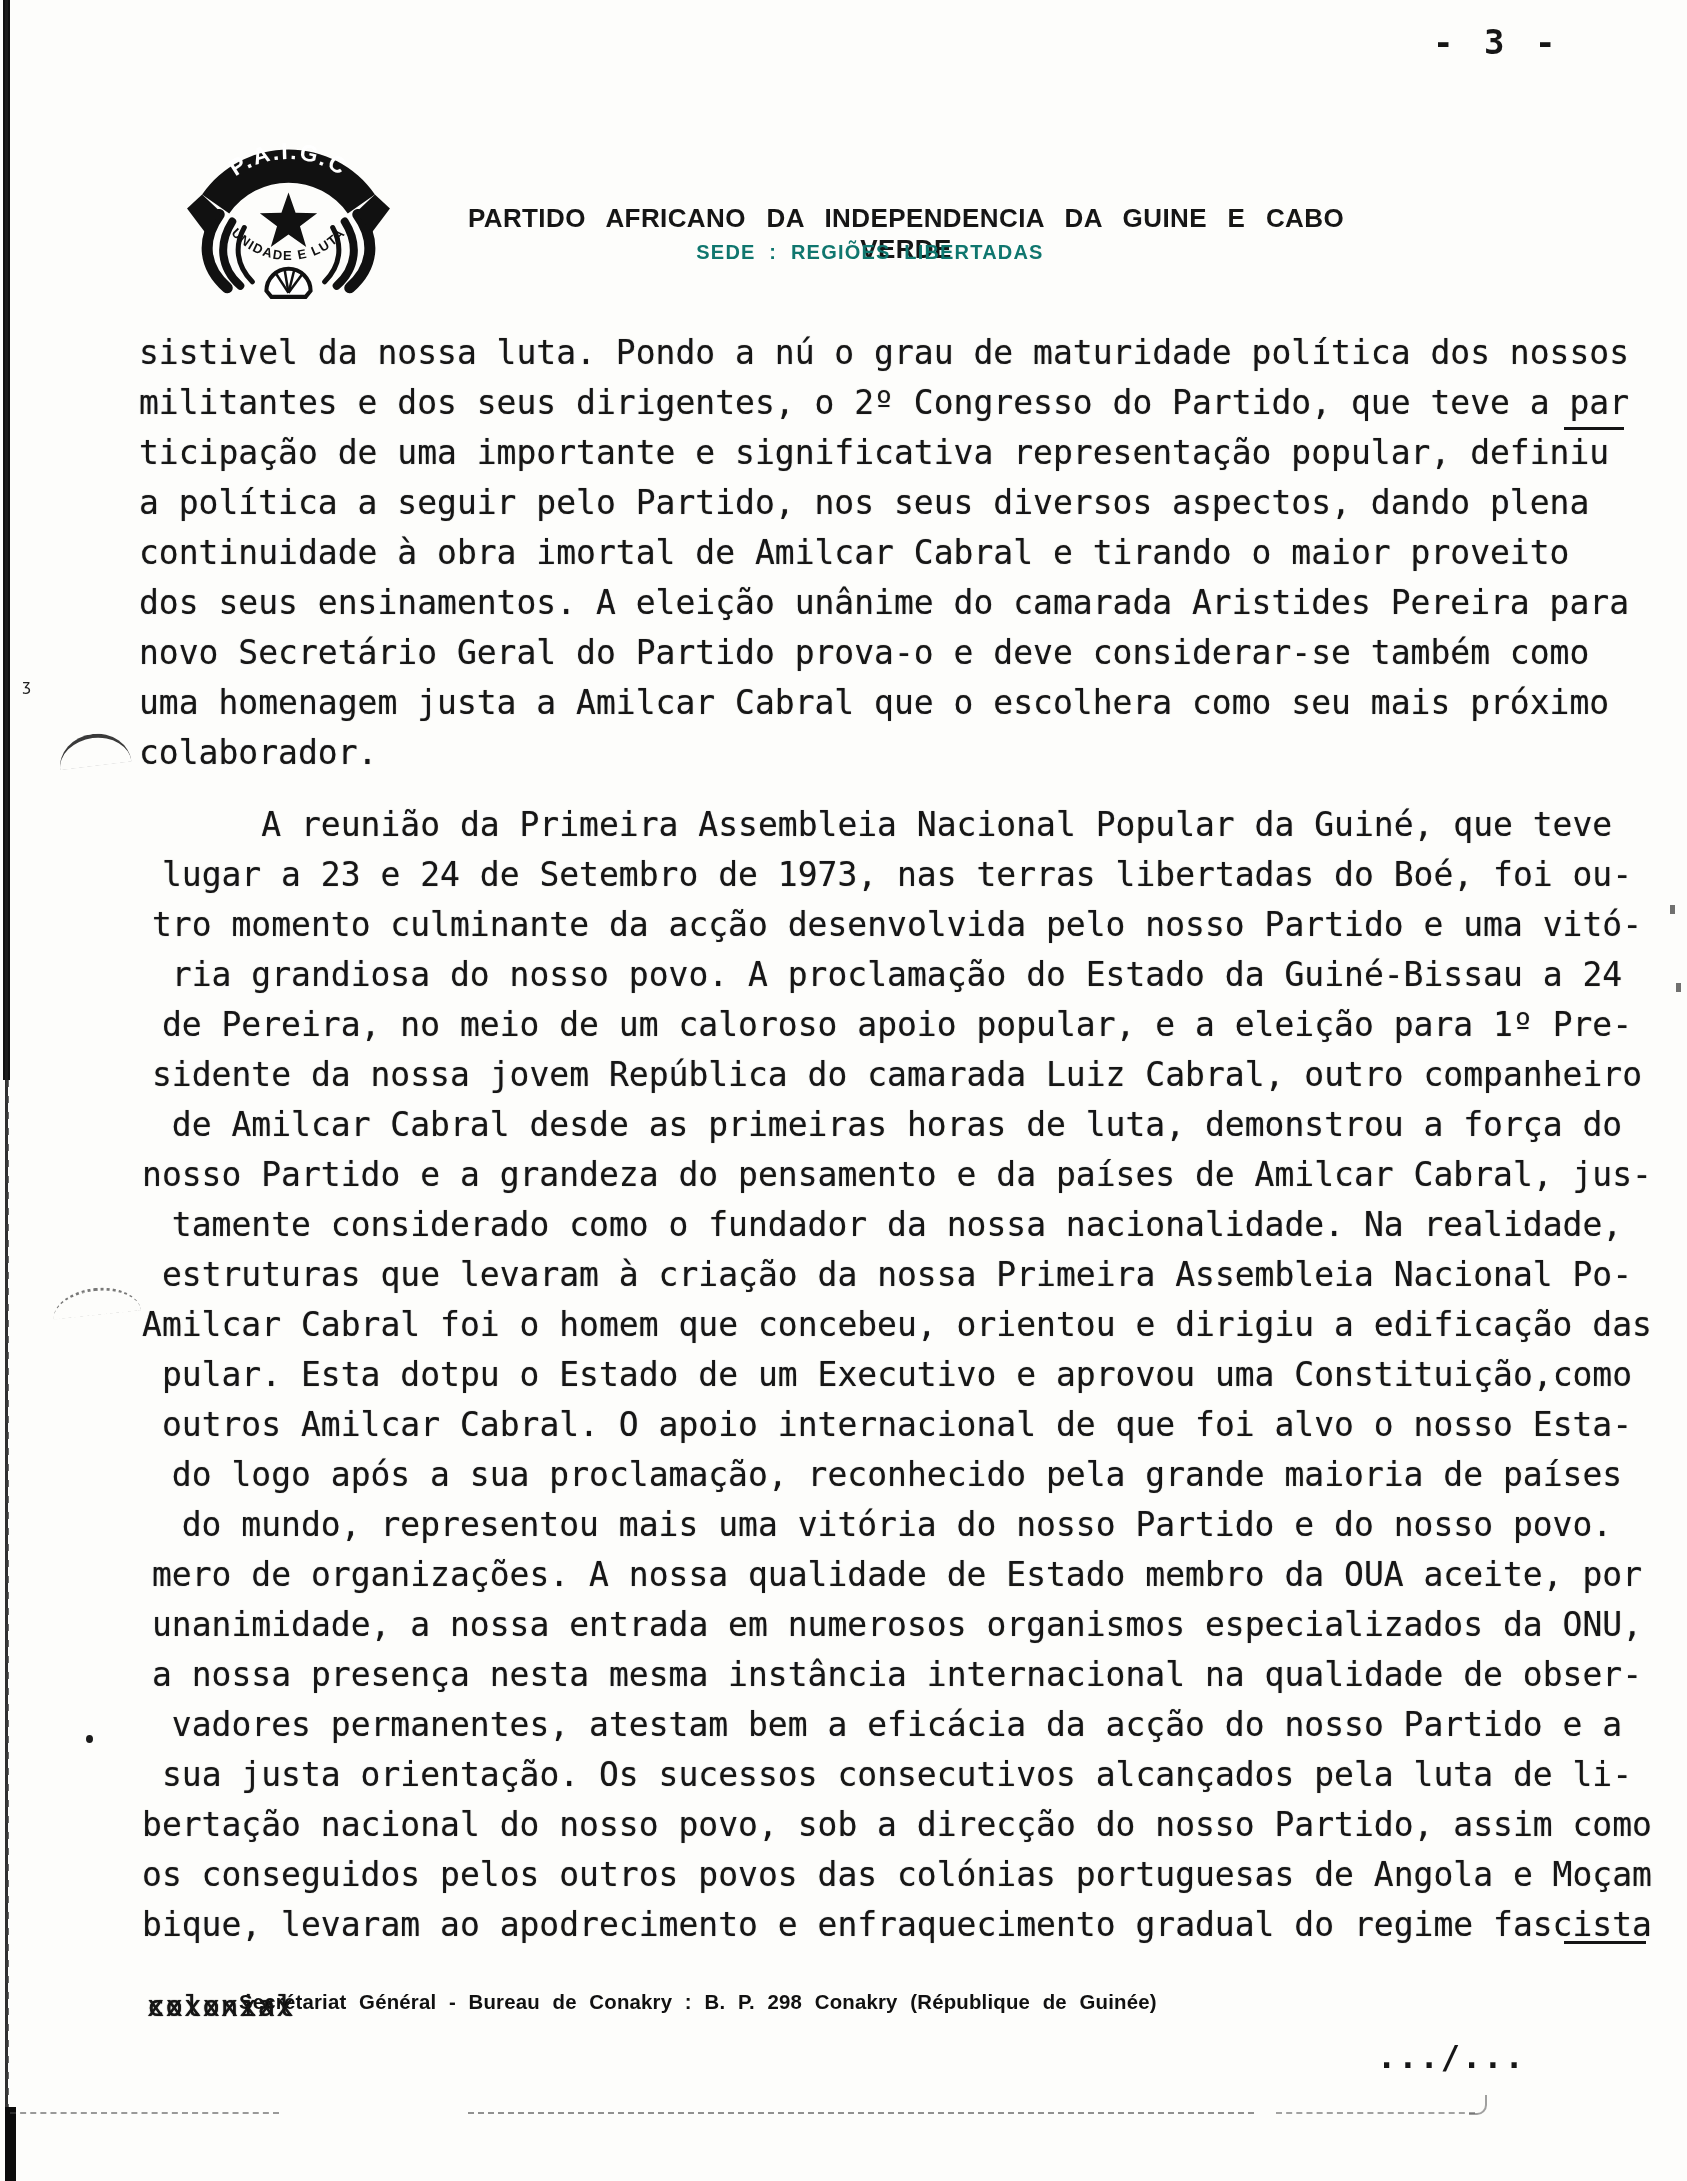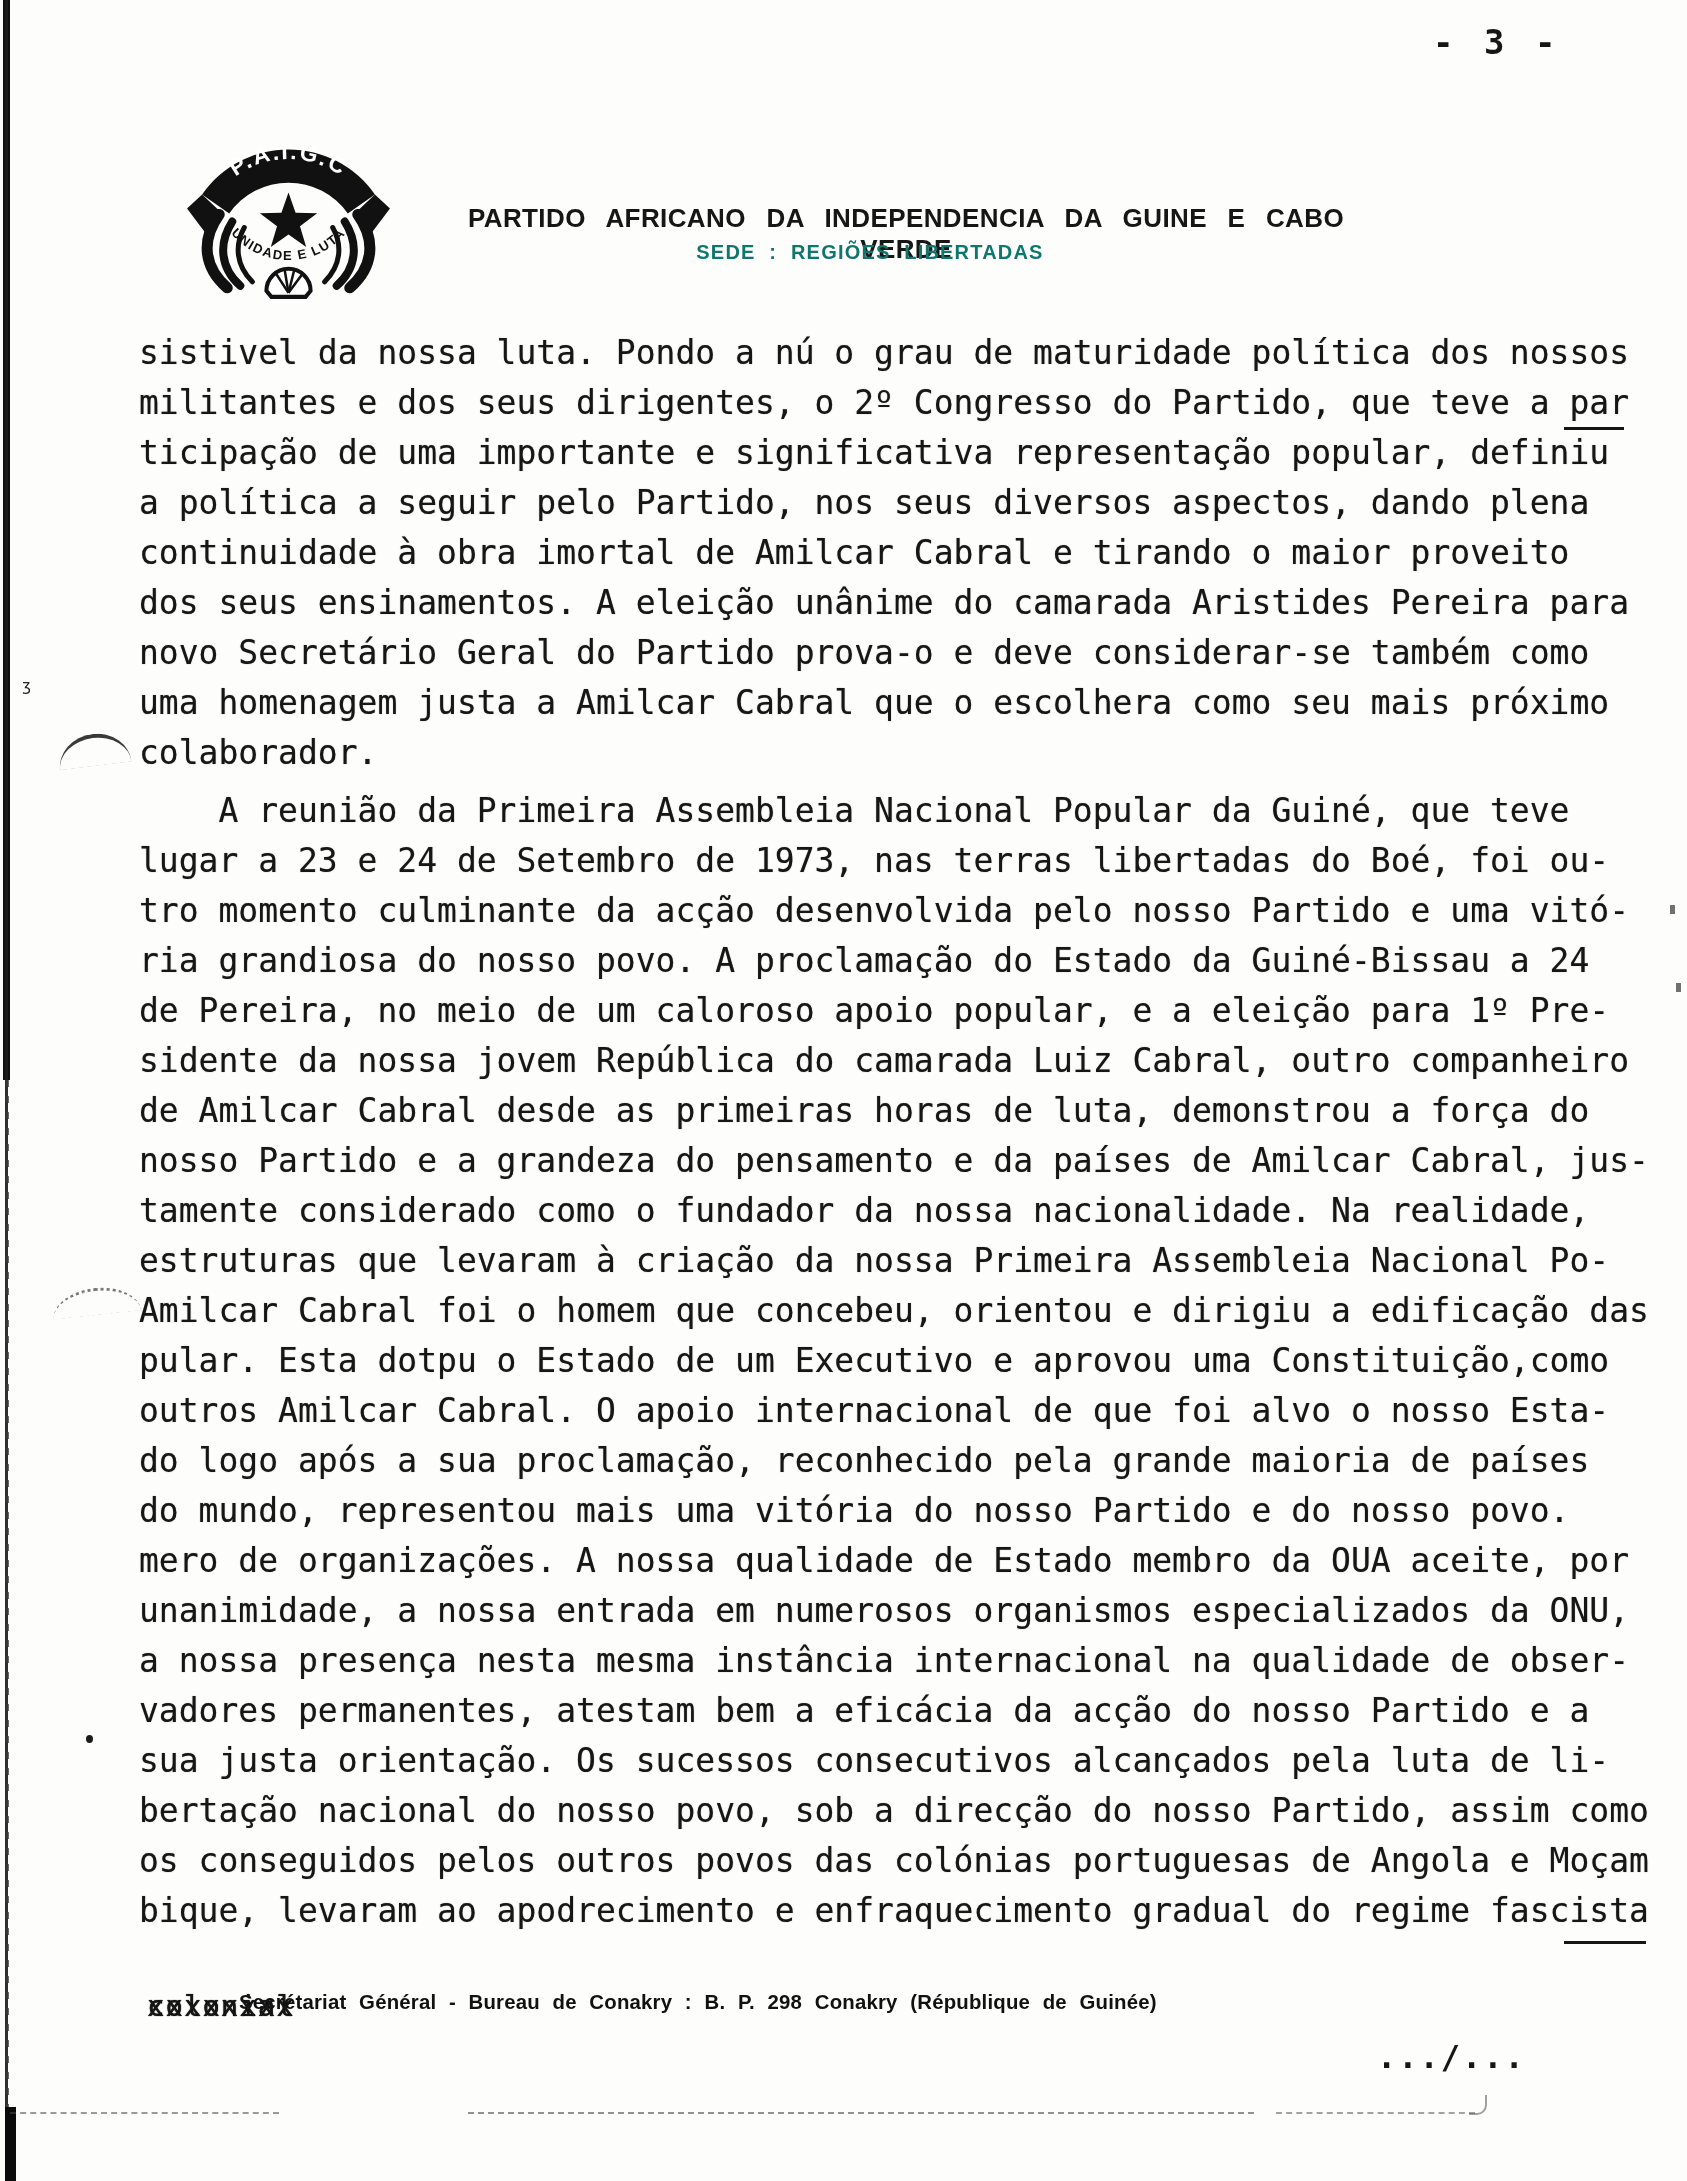--- a/index.html
+++ b/index.html
@@ -34,21 +34,21 @@
   }
   #logo{left:179px;top:123px;width:219px;height:181px;}
 
   
   #body-text{
     left:139px;top:328px;width:1516px;
     font-size:33px;line-height:50px;
     text-shadow:0 0 1px rgba(22,22,22,.5);
   }
   .tl{white-space:pre;height:50px;}
-  #para2{margin-top:8px;}
+  #para2{margin-top:22px;text-align:center;}
   .typed-underline{height:3px;background:#151515;}
 
   
   #margin-speck{left:22px;top:677px;font-size:15px;color:#222;}
   #pencil-arc-1{left:58px;top:734px;width:72px;height:28px;
     border-top:4px solid #262626;border-radius:50% 50% 0 0/100% 100% 0 0;
     transform:rotate(-7deg);opacity:.9;}
   #pencil-arc-2{left:52px;top:1288px;width:88px;height:24px;
     border-top:3px dotted #4c4c4c;border-radius:50% 50% 0 0/100% 100% 0 0;
     transform:rotate(-6deg);opacity:.75;}

